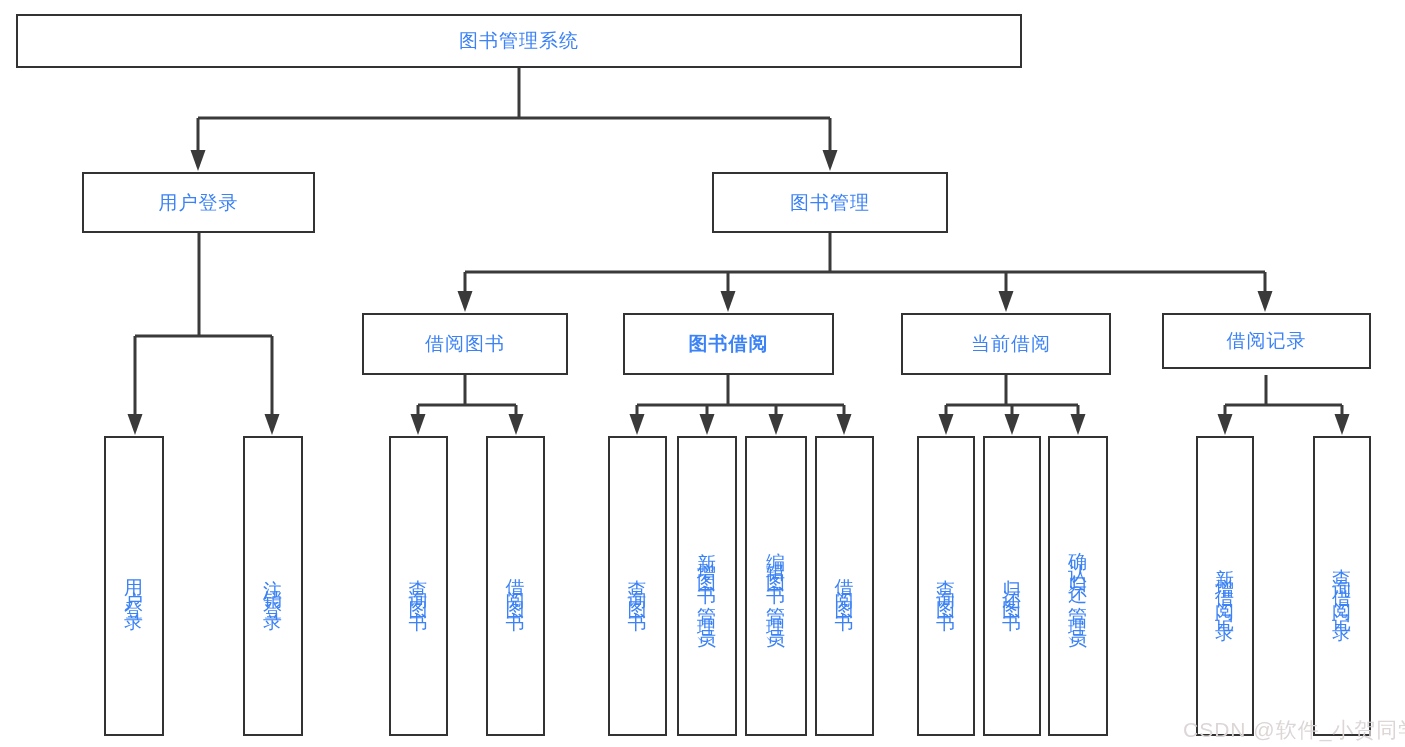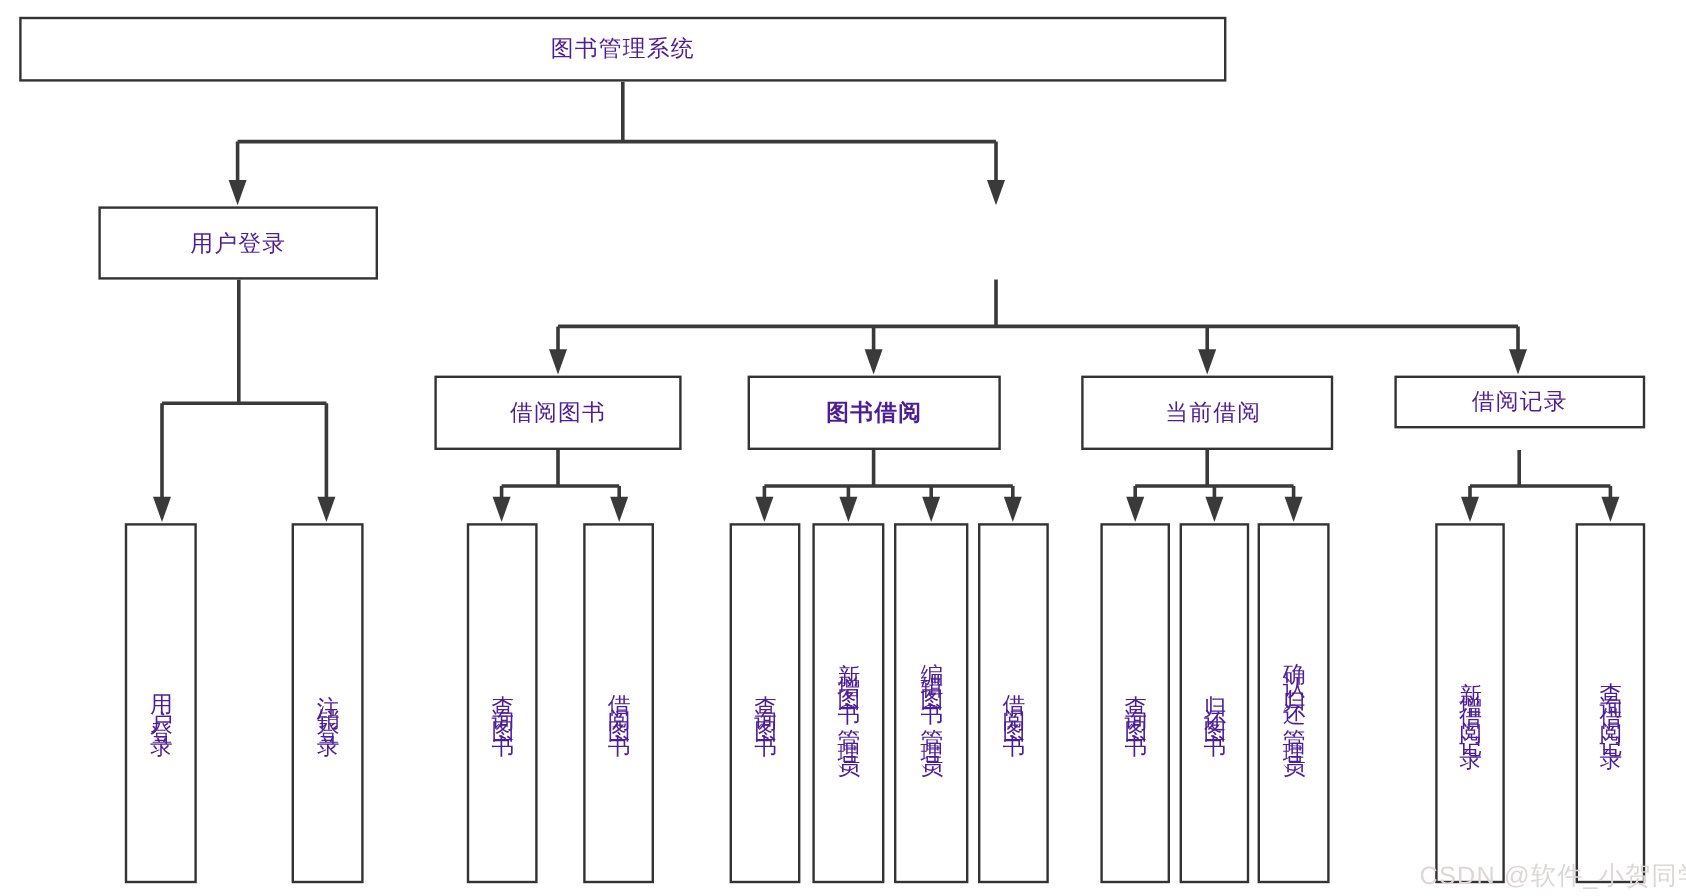--- a/index.html
+++ b/index.html
@@ -18,21 +18,21 @@
     pointer-events: none;
   }
   .box {
     position: absolute;
     box-sizing: border-box;
     border: 2px solid #333333;
     background: #ffffff;
     display: flex;
     align-items: center;
     justify-content: center;
-    color: #4c1d95;
+    color: #3b82f6;
     font-size: 19px;
     letter-spacing: 1px;
     text-align: center;
   }
   .box.leaf span {
     writing-mode: vertical-rl;
     text-orientation: mixed;
     letter-spacing: 11px;
     line-height: 1;
     font-size: 19px;
@@ -100,31 +100,34 @@
     </g>
   </svg>
 
   <div class="box" style="left:16px; top:14px; width:1006px; height:54px;">
     <span>图书管理系统</span>
   </div>
 
   <div class="box" style="left:82px; top:172px; width:233px; height:61px;">
     <span>用户登录</span>
   </div>
+  <div class="box" style="left:712px; top:172px; width:236px; height:61px;">
+    <span>图书管理</span>
+  </div>
 
   <div class="box" style="left:362px; top:313px; width:206px; height:62px;">
     <span>借阅图书</span>
   </div>
   <div class="box" style="left:623px; top:313px; width:211px; height:62px;font-weight:bold;">
     <span>图书借阅</span>
   </div>
   <div class="box" style="left:901px; top:313px; width:210px; height:62px;padding-left:10px;">
     <span>当前借阅</span>
   </div>
-  <div class="box" style="left:1162px; top:313px; width:209px; height:44px;">
+  <div class="box" style="left:1162px; top:313px; width:209px; height:56px;">
     <span>借阅记录</span>
   </div>
 
   <div class="box leaf" style="left:104px; top:436px; width:60px; height:300px;">
     <span>用户登录</span>
   </div>
   <div class="box leaf" style="left:243px; top:436px; width:60px; height:300px;">
     <span>注销登录</span>
   </div>
 

